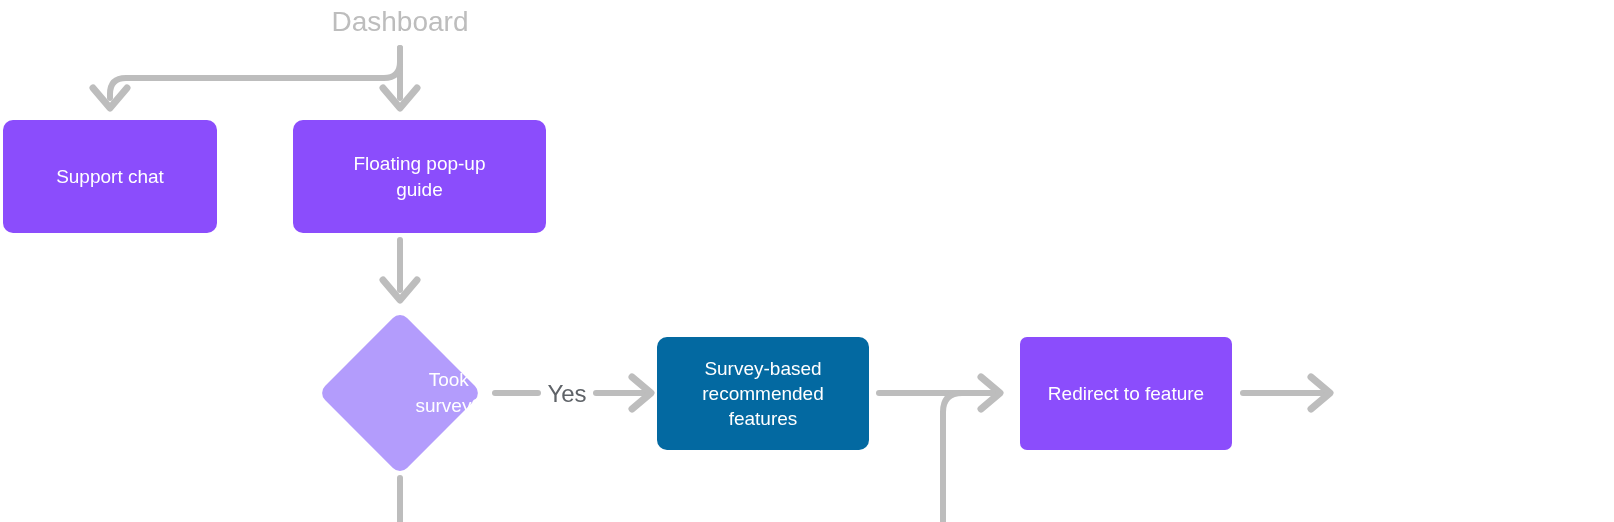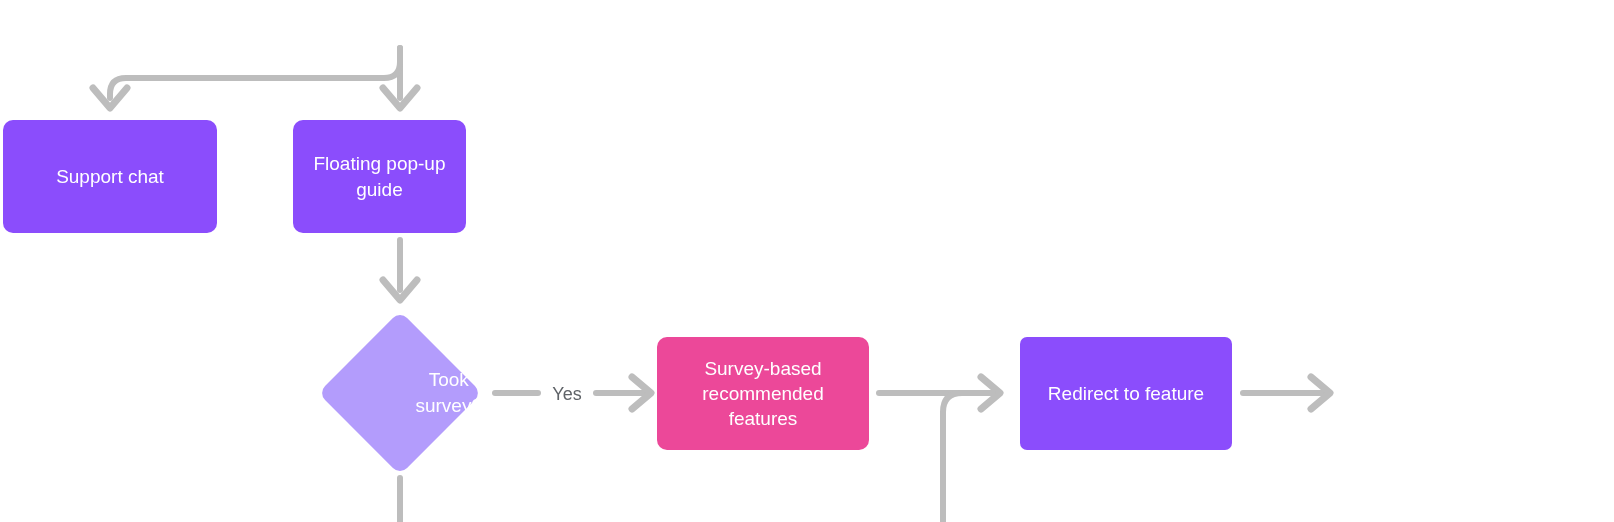--- a/index.html
+++ b/index.html
@@ -38,21 +38,21 @@
     border-radius: 10px;
     line-height: 1.32;
     white-space: pre-line;
     padding: 4px 10px;
   }
   .node.solid {
     background: #8b4dfc;
     font-size: 19px;
   }
   .node.light {
-    background: #ec4899;
+    background: #0369a1;
     font-size: 19px;
   }
   .diamond-wrap {
     position: absolute;
     display: flex;
     align-items: center;
     justify-content: flex-end;
   }
   .diamond-shape {
     position: absolute;
@@ -73,21 +73,21 @@
   }
   .free-label {
     position: absolute;
     white-space: nowrap;
   }
   .title-label {
     font-size: 28px;
     color: #bdbdbd;
   }
   .edge-label {
-    font-size: 18px;
+    font-size: 24px;
     color: #5f6368;
   }
 </style>
 </head>
 <body>
 
 <div id="flowchart">
 
   <svg id="edge-layer" viewBox="0 0 1614 522" width="1614" height="522" xmlns="http://www.w3.org/2000/svg">
     <g fill="none" stroke="#bdbdbd" stroke-width="6" stroke-linecap="round" stroke-linejoin="round">
@@ -127,24 +127,25 @@
         <path d="M 1311 377 L 1330 393 L 1311 409" stroke-width="7"></path>
       </g>
 
       <g>
         <path d="M 400 478 L 400 522"></path>
       </g>
 
     </g>
   </svg>
 
+  <div class="free-label title-label" style="left:400px; top:22px; transform:translate(-50%,-50%);">Dashboard</div>
 
   <div class="node solid" style="left:3px; top:120px; width:214px; height:113px;">Support chat</div>
 
-  <div class="node solid" style="left:293px; top:120px; width:173px; height:113px;">Floating pop-up
+  <div class="node solid" style="left:293px; top:120px; width:253px; height:113px;">Floating pop-up
 guide</div>
 
   <div class="diamond-wrap" style="left:318px; top:311px; width:164px; height:164px;">
     <div class="diamond-shape" style="width:116px; height:116px;"></div>
     <div class="diamond-label">Took
 survey?</div>
   </div>
 
   <div class="node light" style="left:657px; top:337px; width:212px; height:113px;">Survey-based
 recommended

